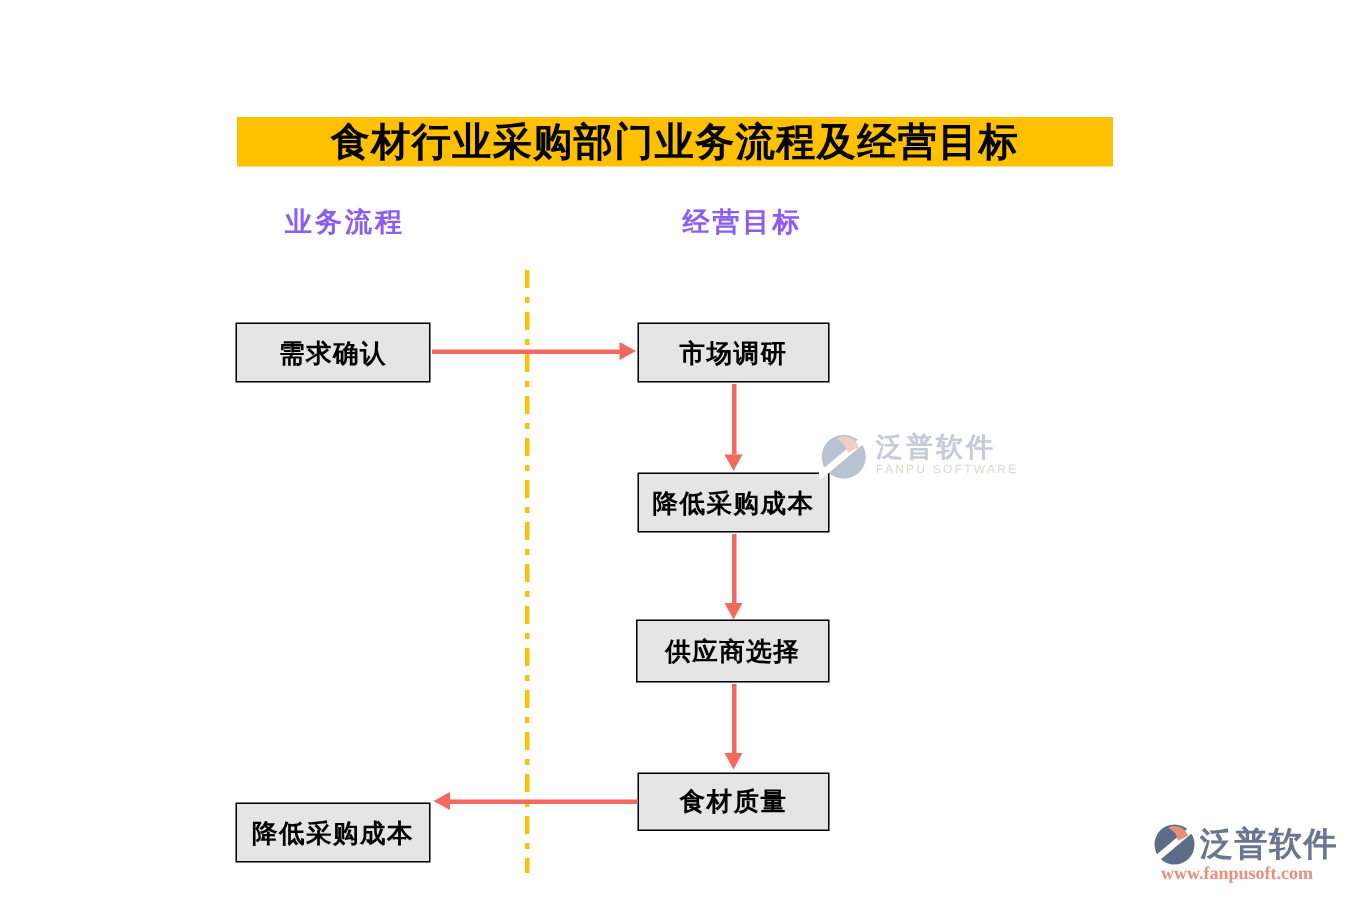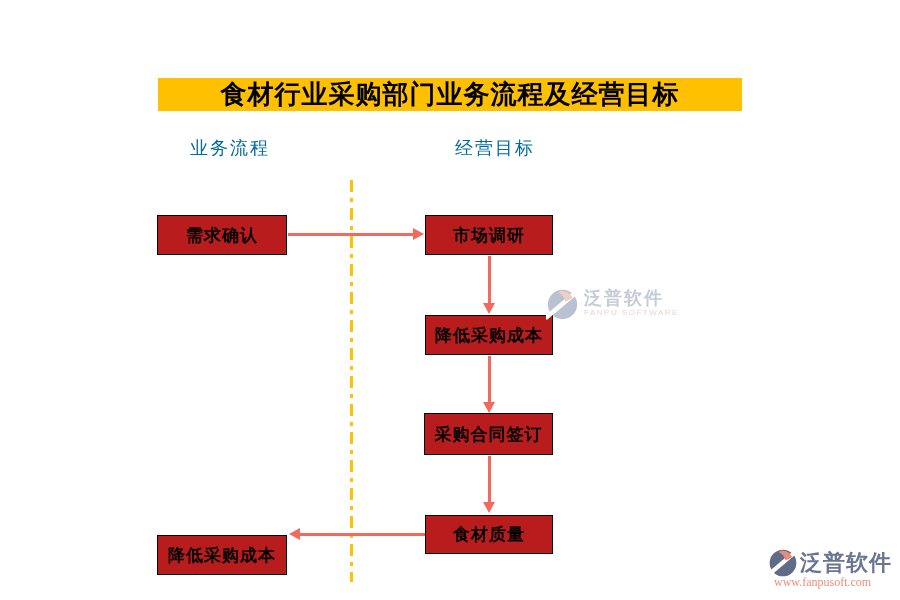--- a/index.html
+++ b/index.html
@@ -18,42 +18,42 @@
     background: #FFC000;
     display: flex; align-items: center; justify-content: center;
     font-family: "Liberation Serif", "DejaVu Serif", serif;
     font-size: 26px; font-weight: bold; color: #000;
     letter-spacing: 1px; white-space: nowrap;
   }
 
   
   .col-header {
     position: absolute; top: 136px;
-    font-size: 18px; font-weight: normal;
-    color: #0369a1; letter-spacing: 2px; white-space: nowrap;
+    font-size: 18px; font-weight: bold;
+    color: #8b5cf6; letter-spacing: 2px; white-space: nowrap;
   }
   .col-header.left  { left: 190px; }
   .col-header.right { left: 455px; }
 
   
   .divider {
     position: absolute; left: 350px; top: 180px;
     width: 3px; height: 402px;
     background: repeating-linear-gradient(
       to bottom,
       #FFC107 0px, #FFC107 12px,
       transparent 12px, transparent 18px,
       #FFC107 18px, #FFC107 22px,
       transparent 22px, transparent 28px);
   }
 
   
   .node {
     position: absolute;
-    background: #b91c1c;
+    background: #e5e5e5;
     border: 1px solid #000000;
     box-sizing: border-box;
     display: flex; align-items: center; justify-content: center;
     font-family: "Liberation Serif", "DejaVu Serif", serif;
     font-size: 17px; font-weight: bold; color: #000;
     letter-spacing: 1px; white-space: nowrap;
   }
   .node.demand   { left: 157px; top: 215px; width: 130px; height: 40px; }
   .node.research { left: 425px; top: 215px; width: 128px; height: 40px; }
   .node.supplier { left: 425px; top: 315px; width: 128px; height: 40px; }
@@ -99,21 +99,21 @@
   }
   .wm-bottom .row { display: flex; align-items: center; gap: 2px; }
   .wm-bottom .logo { width: 30px; height: 30px; }
   .wm-bottom .brand {
     font-family: "Liberation Serif", "DejaVu Serif", serif;
     font-size: 22px; font-weight: bold; color: #6A7691;
     letter-spacing: 1px; white-space: nowrap;
   }
   .wm-bottom .url {
     font-family: "Liberation Serif", "DejaVu Serif", serif;
-    font-size: 12px; font-weight: normal; color: #EA8E7D;
+    font-size: 12px; font-weight: bold; color: #EA8E7D;
     margin-top: -3px; margin-left: 6px; white-space: nowrap;
   }
 </style>
 </head>
 <body>
 
 <div class="stage">
 
   <div class="banner">
     <span>食材行业采购部门业务流程及经营目标</span>
@@ -127,21 +127,21 @@
   <div class="node demand">
     <span>需求确认</span>
   </div>
   <div class="node research">
     <span>市场调研</span>
   </div>
   <div class="node supplier">
     <span>降低采购成本</span>
   </div>
   <div class="node contract">
-    <span>采购合同签订</span>
+    <span>供应商选择</span>
   </div>
   <div class="node quality">
     <span>食材质量</span>
   </div>
   <div class="node cost">
     <span>降低采购成本</span>
   </div>
 
   <div>
     <span class="shaft a1-shaft"></span>

